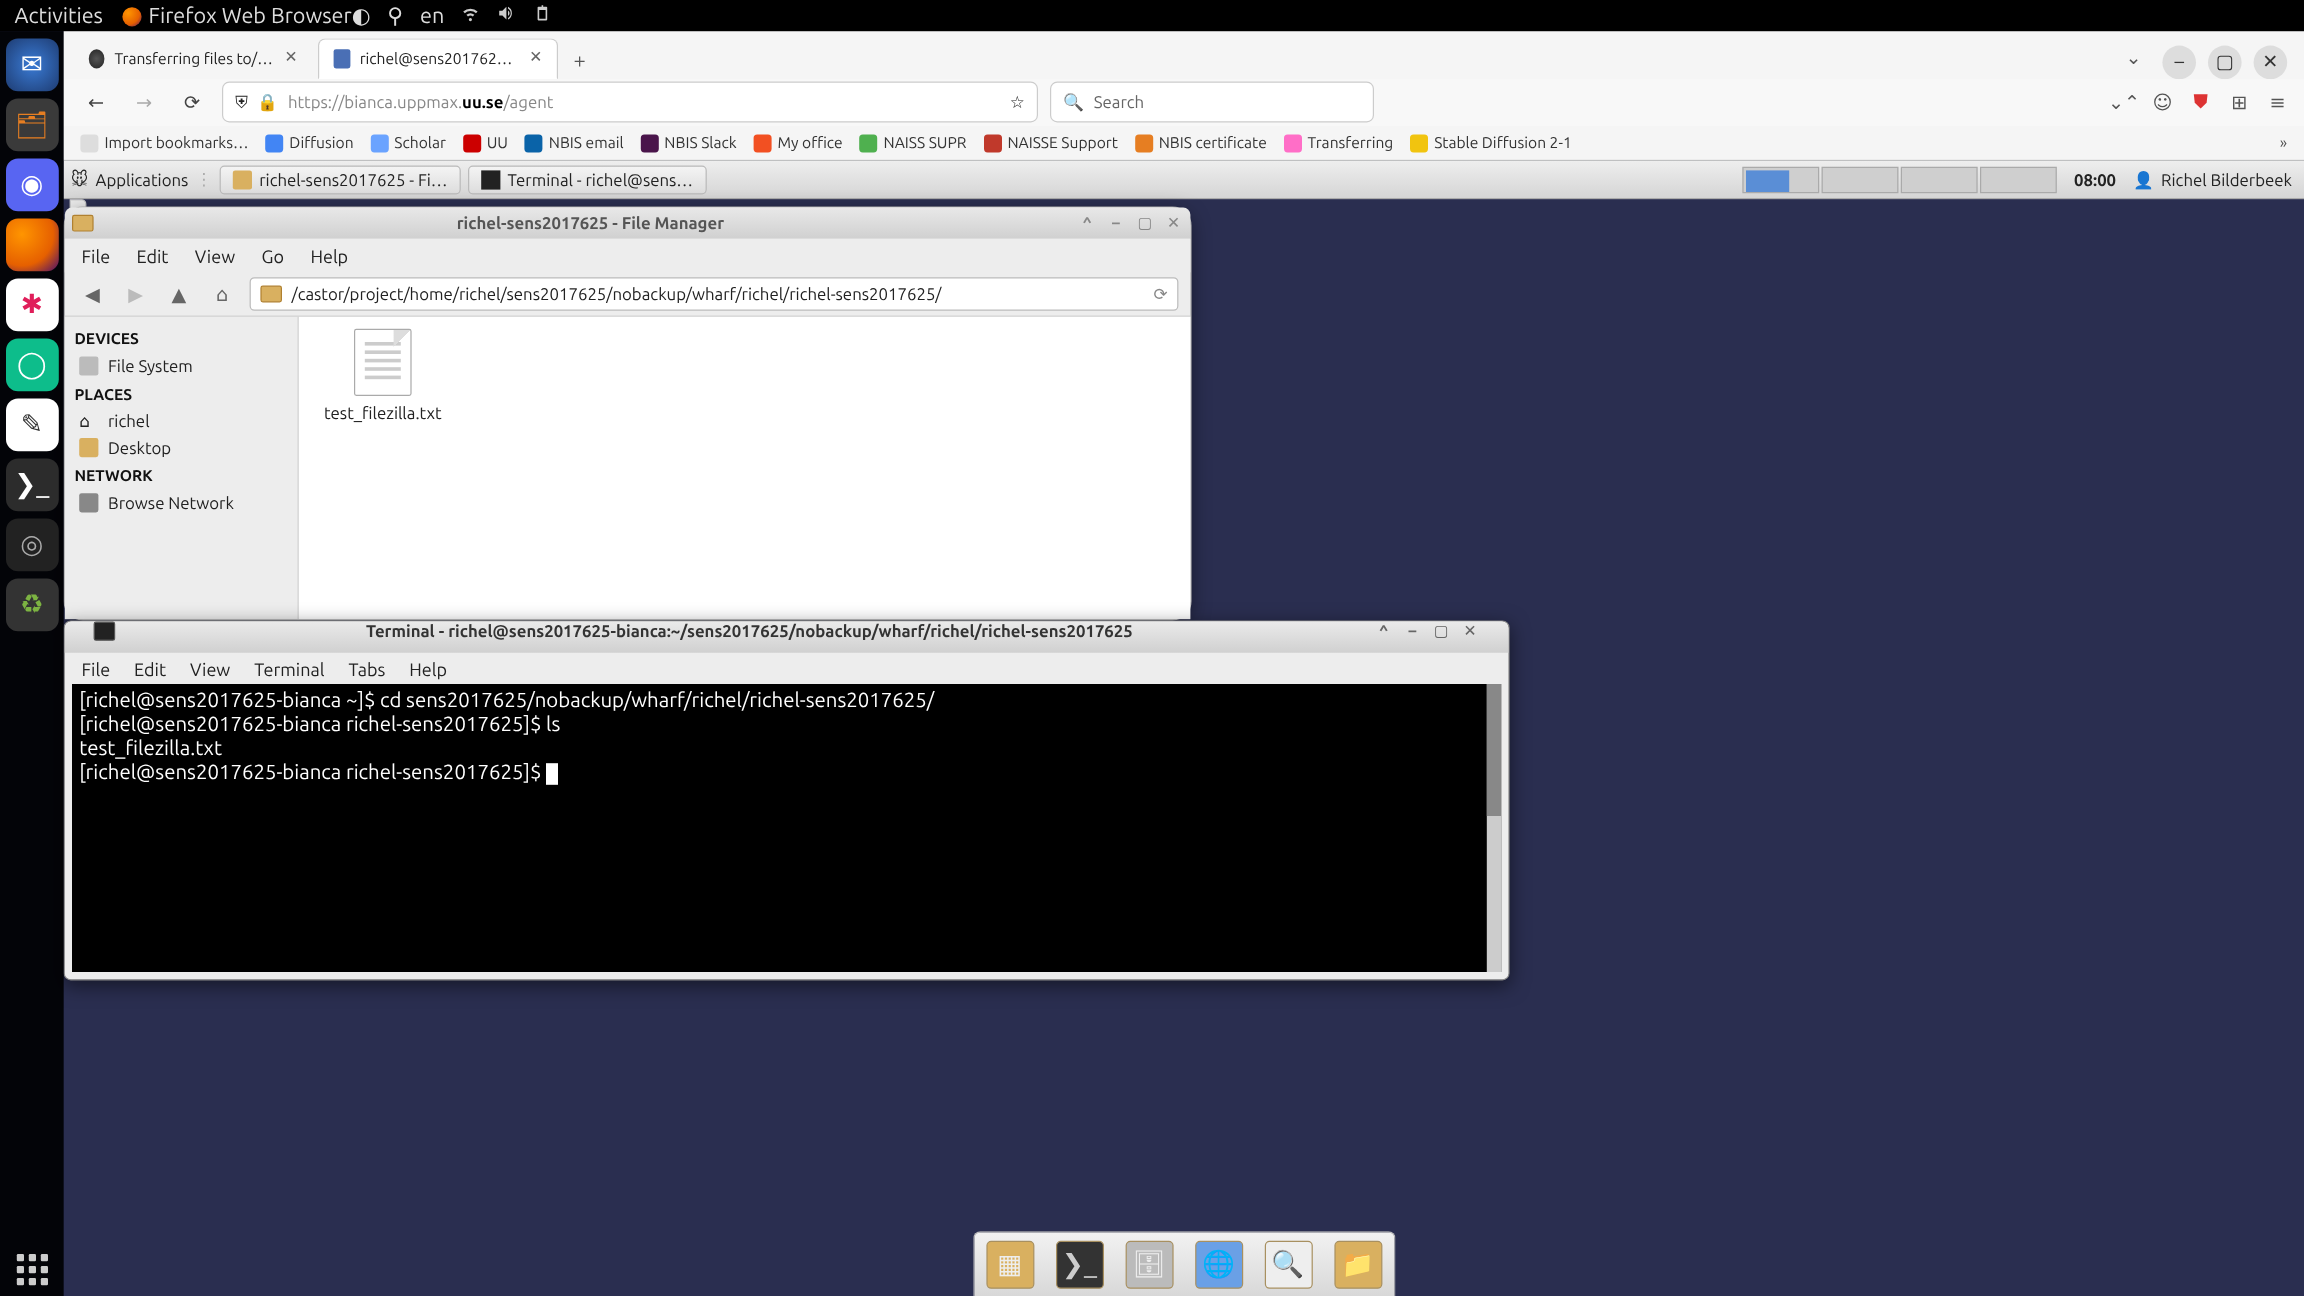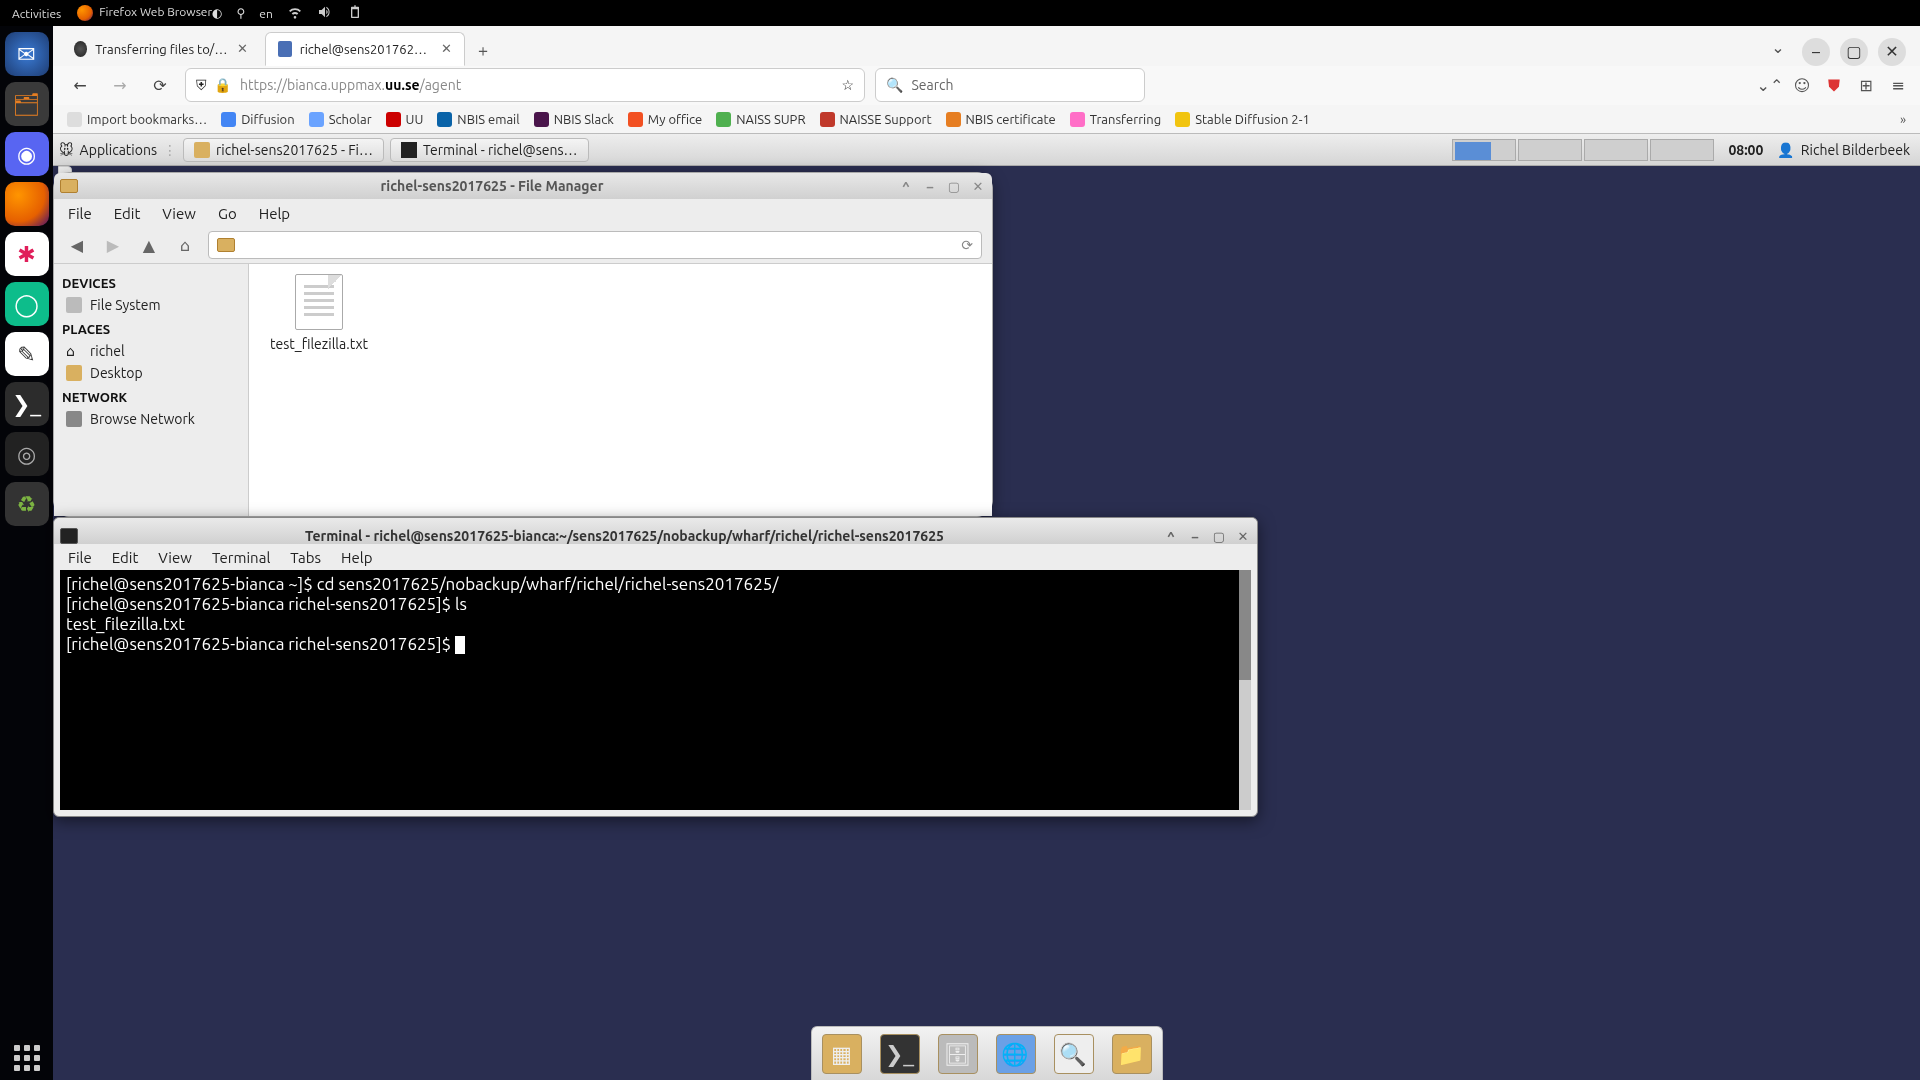--- a/index.html
+++ b/index.html
@@ -1,20 +1,20 @@
 <!DOCTYPE html>
 <html><head>
 <meta charset="utf-8">
 <style>
   * { box-sizing: border-box; margin: 0; padding: 0; font-family: Ubuntu, Cantarell, "DejaVu Sans", sans-serif; }
   html, body { width: 1920px; height: 1080px; overflow: hidden; }
   body { background: #1a1d3a; color: #eee; position: relative; }
 
   
-  .topbar { position: absolute; top: 0; left: 0; right: 0; height: 26px; background: #000; color: #ddd; display: flex; align-items: center; font-size: 12px; padding: 0 12px; z-index: 100; }
+  .topbar { position: absolute; top: 0; left: 0; right: 0; height: 26px; background: #000; color: #ddd; display: flex; align-items: center; font-size: 18px; padding: 0 12px; z-index: 100; }
   .topbar .tb-left, .topbar .tb-right { display: flex; align-items: center; gap: 16px; }
   .topbar .tb-center { flex: 1; text-align: center; }
   .topbar .tb-right { gap: 14px; }
   .topbar svg { width: 16px; height: 16px; fill: #ccc; }
   .ff-ico { width: 16px; height: 16px; background: radial-gradient(circle at 30% 30%, #ff9500, #e66000 60%, #4a0e6c); border-radius: 50%; display: inline-block; margin-right: 6px; vertical-align: middle; }
 
   
   .dock { position: absolute; top: 26px; left: 0; width: 53px; bottom: 0; background: rgba(0,0,0,0.85); display: flex; flex-direction: column; align-items: center; padding-top: 6px; gap: 6px; z-index: 90; }
   .dock .dock-icon { width: 44px; height: 44px; border-radius: 10px; display: flex; align-items: center; justify-content: center; font-size: 22px; cursor: pointer; }
   .dock .dock-spacer { flex: 1; }
@@ -79,21 +79,21 @@
   .fm-side .sitem { display: flex; align-items: center; gap: 8px; padding: 3px 4px; cursor: pointer; }
   .fm-content { flex: 1; background: #fff; position: relative; }
   .file-icon { position: absolute; top: 10px; left: 10px; width: 120px; text-align: center; font-size: 14px; color: #222; cursor: pointer; }
   .file-icon .doc { width: 48px; height: 56px; margin: 0 auto 6px; background: #fff; border: 1px solid #aaa; border-radius: 2px; position: relative; }
   .file-icon .doc::before { content: ""; position: absolute; top: 10px; left: 8px; right: 8px; height: 3px; background: #ccc; box-shadow: 0 7px 0 #ccc, 0 14px 0 #ccc, 0 21px 0 #ccc, 0 28px 0 #ccc; }
   .file-icon .doc::after { content:""; position:absolute; top:0; right:0; width:14px; height:14px; background:linear-gradient(135deg,#ddd 50%, transparent 50%);}
   .fm-status { height: 22px; border-top: 1px solid #ccc; padding: 0 10px; font-size: 13px; color: #444; display: flex; align-items: center; background: #ededed; }
 
   
   .term { position: absolute; top: 383px; left: 0; width: 1205px; height: 300px; background: #ededed; border: 1px solid #888; border-radius: 6px; box-shadow: 0 4px 16px rgba(0,0,0,0.5); display: flex; flex-direction: column; }
-  .term-titlebar { height: 26px; background: linear-gradient(#eaeaea,#d0d0d0); display: flex; align-items: flex-end; padding: 0 6px; border-radius: 6px 6px 0 0; font-size: 14px; font-weight: 600; color: #333; }
+  .term-titlebar { height: 26px; background: linear-gradient(#eaeaea,#d0d0d0); display: flex; align-items: flex-start; padding: 0 24px; border-radius: 6px 6px 0 0; font-size: 14px; font-weight: 600; color: #333; }
   .term-titlebar .tico { width: 18px; height: 16px; background: #222; border: 1px solid #555; border-radius: 2px; margin-right: 8px; }
   .term-titlebar .t { flex: 1; text-align: center; overflow: hidden; text-overflow: ellipsis; white-space: nowrap; }
   .term-titlebar .wbtns { display: flex; gap: 8px; }
   .term-titlebar .wbtn { width:16px; height:16px; cursor:pointer; color:#666; display:flex; align-items:center; justify-content:center; font-size:13px;}
   .term-menu { height: 26px; display: flex; align-items: center; gap: 20px; padding: 0 14px; font-size: 15px; color: #222; }
   .term-menu span { cursor: pointer; }
   .term-body { flex: 1; margin: 0 6px 6px; background: #000; color: #fff; font-family: "DejaVu Sans Mono", monospace; font-size: 17px; padding: 4px 6px; white-space: pre; overflow: hidden; position: relative; }
   .term-body .scrollbar { position:absolute; right:0; top:0; bottom:0; width:12px; background:#ccc;}
   .term-body .scroll-thumb { position:absolute; right:0; top:0; width:12px; height:110px; background:#888;}
   .cursor-block{ display:inline-block; width:10px; height:18px; background:#fff; vertical-align:text-bottom;}
@@ -301,20 +301,21 @@
       <span>Go</span>
       <span>Help</span>
     </div>
     <div class="fm-toolbar">
       <div class="tb-ico">◀</div>
       <div class="tb-ico" style="color:#bbb">▶</div>
       <div class="tb-ico">▲</div>
       <div class="tb-ico">⌂</div>
       <div class="fm-path">
         <div class="folder-ico"></div>
+        <span>/castor/project/home/richel/sens2017625/nobackup/wharf/richel/richel-sens2017625/</span>
         <span style="margin-left:auto;color:#888;cursor:pointer">⟳</span>
       </div>
     </div>
     <div class="fm-body">
       <div class="fm-side">
         <h4>DEVICES</h4>
         <div class="sitem">
             <span class="sico" style="background:#bbb;border-radius:2px"></span>
             <span>File System</span>
           </div>

